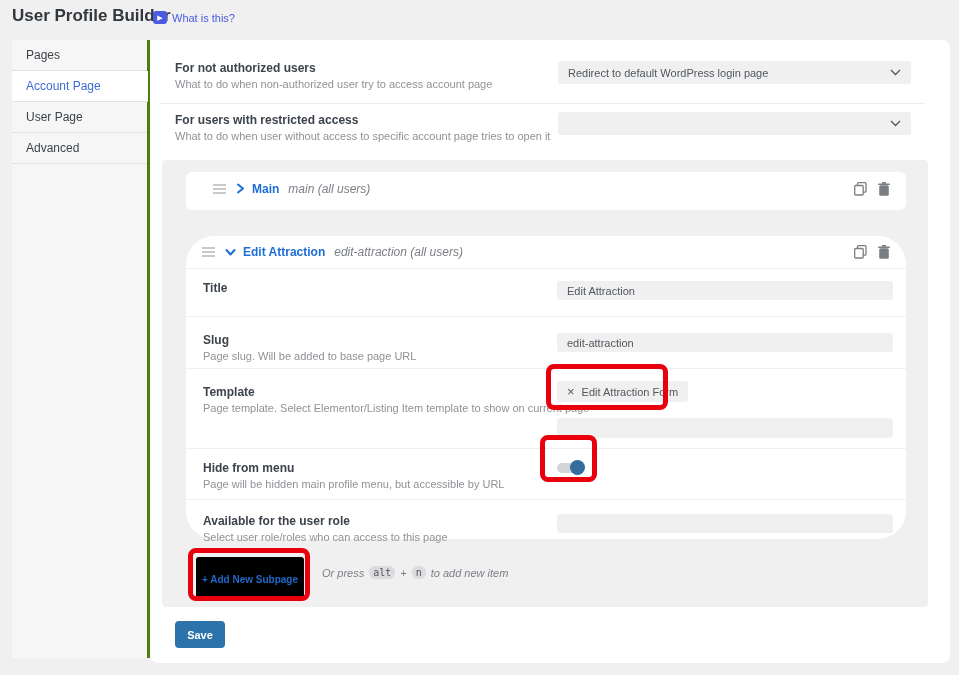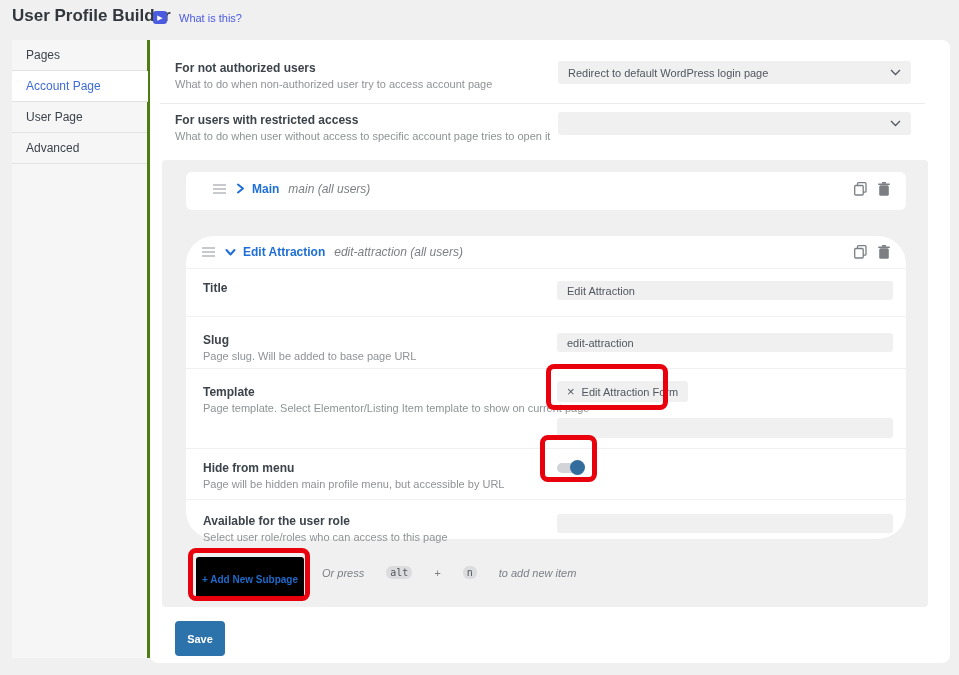--- a/index.html
+++ b/index.html
@@ -8,21 +8,21 @@
     position:relative;
     background:#f0f0f1;
     font-family:"Liberation Sans", sans-serif;
     color:#3c434a;
     overflow:hidden;
   }
   .abs { position:absolute; }
 
   
   .page-title { left:12px; top:6px; font-size:17px; font-weight:bold; color:#32373c; }
-  .help-link { left:153px; top:11px; display:flex; align-items:center; gap:12px;
+  .help-link { left:153px; top:11px; display:flex; align-items:center; gap:5px;
                color:#4a5be0; font-size:11px; cursor:pointer; text-decoration:none; }
   .play-icon { width:14px; height:13px; background:#4a5be0; border-radius:3px; color:#fff;
                font-size:7px; display:flex; align-items:center; justify-content:center; }
 
   
   .main-panel { left:150px; top:40px; width:800px; height:623px; background:#ffffff;
                 border-radius:0 8px 8px 8px; }
   .sidebar { left:12px; top:40px; width:138px; height:618px; background:#f6f6f7;
              border-right:3px solid #4d7c0f; }
   .sidebar-item { height:31px; line-height:30px; padding-left:14px; font-size:12px;
@@ -63,26 +63,26 @@
   .chip .x { font-size:13px; color:#50575e; line-height:1; cursor:pointer; }
 
   .toggle { position:absolute; left:371px; width:26px; height:10px; background:#d2d4d7;
             border-radius:5px; cursor:pointer; }
   .toggle .knob { position:absolute; right:-2px; top:-3px; width:15px; height:15px;
                   border-radius:50%; background:#336d9e; }
 
   .add-btn { left:196px; top:557px; width:108px; height:44px; background:#000000; border-radius:3px;
              color:#2068c9; font-weight:bold; font-size:10px; display:flex; align-items:center;
              justify-content:center; cursor:pointer; }
-  .hint { left:322px; top:566px; display:flex; align-items:flex-end; gap:22px;
+  .hint { left:322px; top:566px; display:flex; align-items:flex-end; gap:5px;
           font-size:11px; font-style:italic; color:#7b7f84; }
   .kbd { background:#dcdcde; padding:1px 4px; border-radius:6px; font-style:normal;
          font-family:"DejaVu Sans Mono",monospace; font-size:10px; color:#50575e; }
 
-  .save-btn { left:175px; top:621px; width:50px; height:35px; background:#2c72ab; border:none;
+  .save-btn { left:175px; top:621px; width:50px; height:27px; background:#2c72ab; border:none;
               border-radius:4px; color:#fff; font-weight:bold; font-size:11px; cursor:pointer;
               display:flex; align-items:center; justify-content:center;
               font-family:"Liberation Sans",sans-serif; }
 
   
   .red-box { position:absolute; border:5px solid #e8000d; border-radius:8px; pointer-events:none; }
   .red-template { left:546px; top:364px; width:122px; height:46px; }
   .red-toggle   { left:540px; top:435px; width:57px;  height:47px; }
   .red-add      { left:188px; top:548px; width:122px; height:53px; }
 </style>

